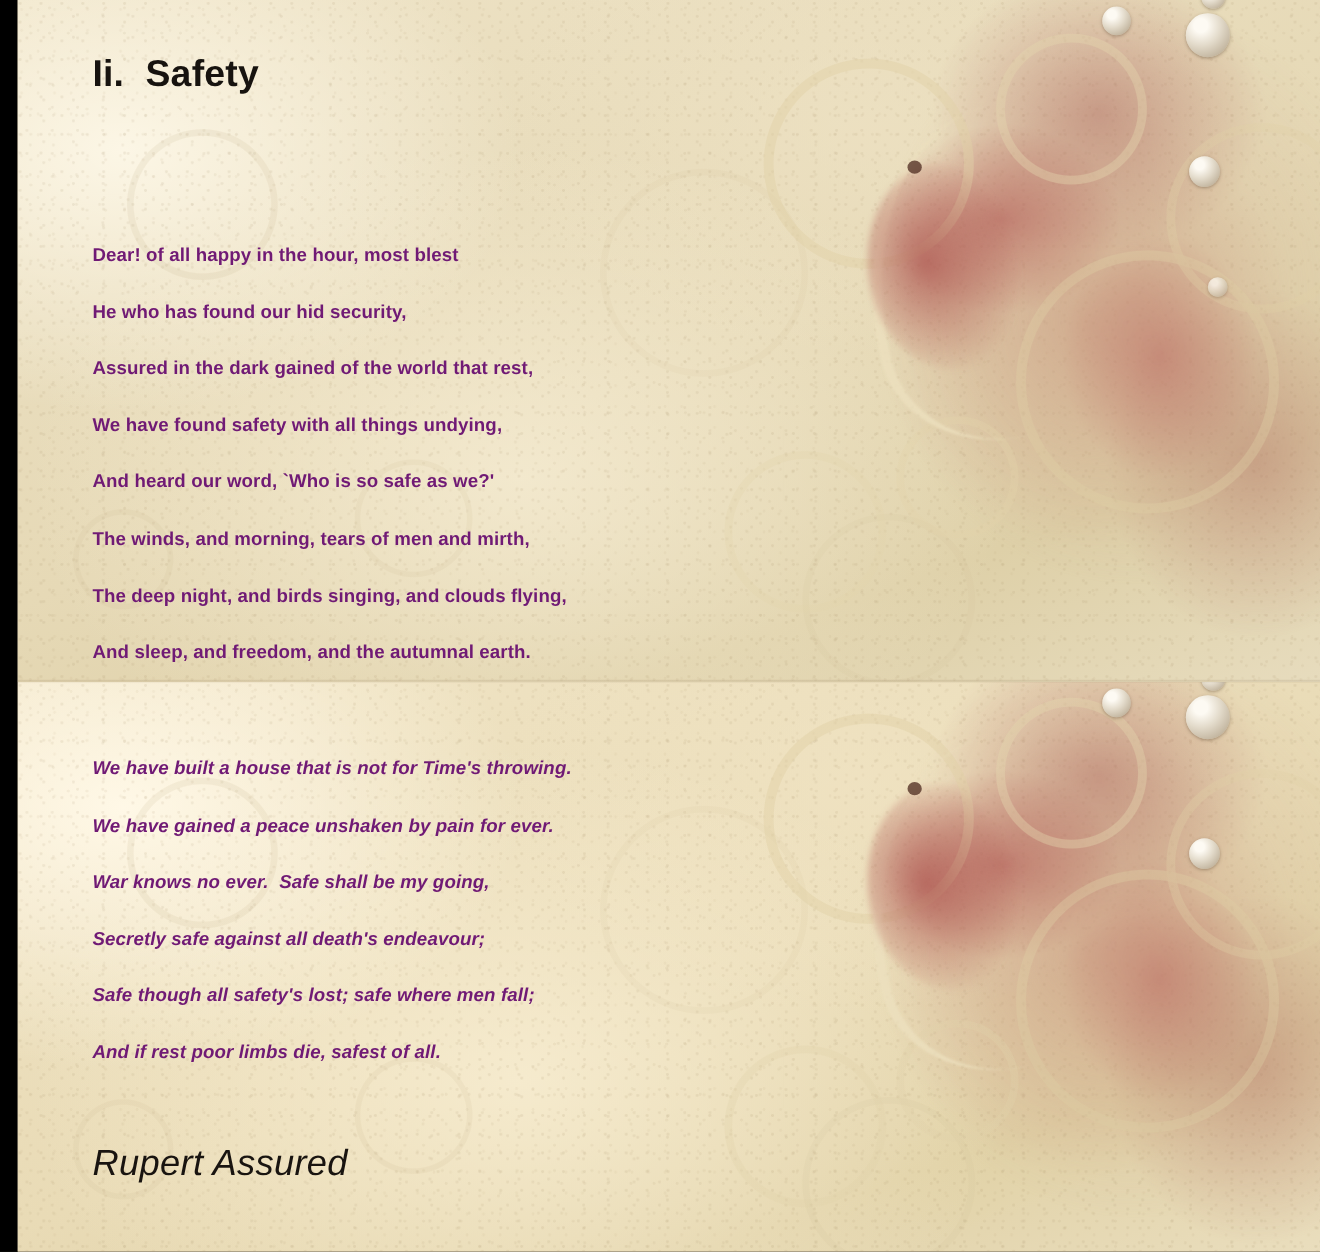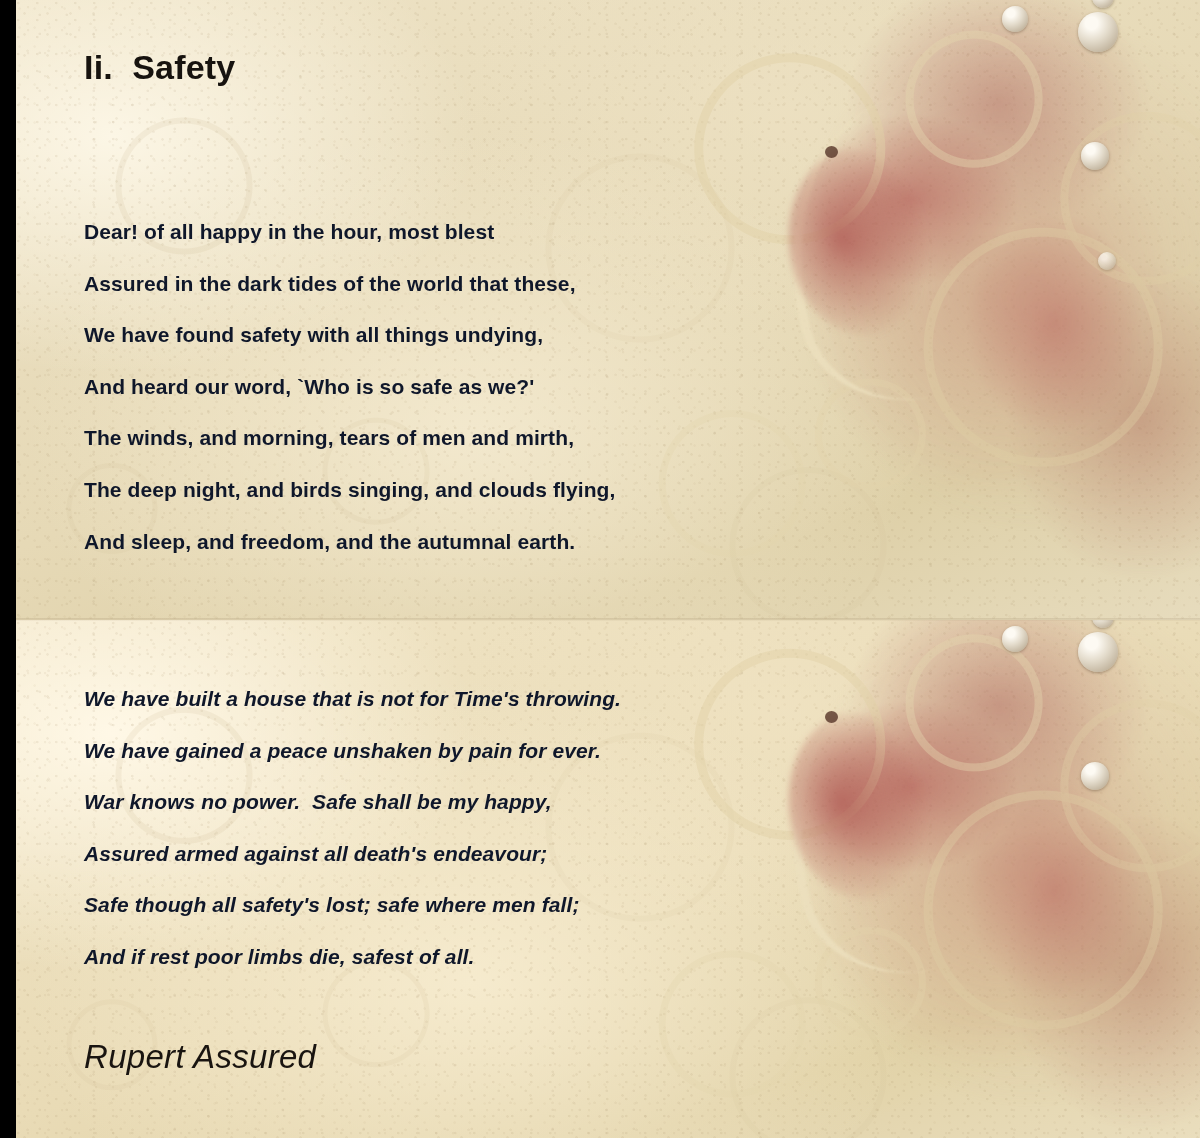--- a/index.html
+++ b/index.html
@@ -146,23 +146,23 @@
     letter-spacing: .2px;
     white-space: pre;
   }
   .stanza {
     position: absolute;
     left: 68px;
   }
   .stanza.one { top: 206px; }
   .stanza.two { top: 673px; font-style: italic; }
   .poem-line {
-    font-size: 21px;
+    font-size: 17px;
     font-weight: bold;
-    color: #0f172a;
+    color: #701a75;
     line-height: 51.6px;
     height: 51.6px;
     white-space: pre;
     letter-spacing: .1px;
   }
   .author {
     position: absolute;
     left: 68px;
     top: 1038px;
     font-size: 33px;
@@ -217,33 +217,34 @@
   </div>
 
   <div class="seam"></div>
 
   <div class="content">
 
     <div class="poem-title">Ii.  Safety</div>
 
     <div class="stanza one">
       <div class="poem-line">Dear! of all happy in the hour, most blest</div>
-      <div class="poem-line">Assured in the dark tides of the world that these,</div>
+      <div class="poem-line">He who has found our hid security,</div>
+      <div class="poem-line">Assured in the dark gained of the world that rest,</div>
       <div class="poem-line">We have found safety with all things undying,</div>
       <div class="poem-line">And heard our word, `Who is so safe as we?'</div>
       <div class="poem-line">The winds, and morning, tears of men and mirth,</div>
       <div class="poem-line">The deep night, and birds singing, and clouds flying,</div>
       <div class="poem-line">And sleep, and freedom, and the autumnal earth.</div>
     </div>
 
     <div class="stanza two">
       <div class="poem-line">We have built a house that is not for Time's throwing.</div>
       <div class="poem-line">We have gained a peace unshaken by pain for ever.</div>
-      <div class="poem-line">War knows no power.  Safe shall be my happy,</div>
-      <div class="poem-line">Assured armed against all death's endeavour;</div>
+      <div class="poem-line">War knows no ever.  Safe shall be my going,</div>
+      <div class="poem-line">Secretly safe against all death's endeavour;</div>
       <div class="poem-line">Safe though all safety's lost; safe where men fall;</div>
       <div class="poem-line">And if rest poor limbs die, safest of all.</div>
     </div>
 
     <div class="author">Rupert Assured</div>
 
   </div>
 </div>
 
 </body></html>

